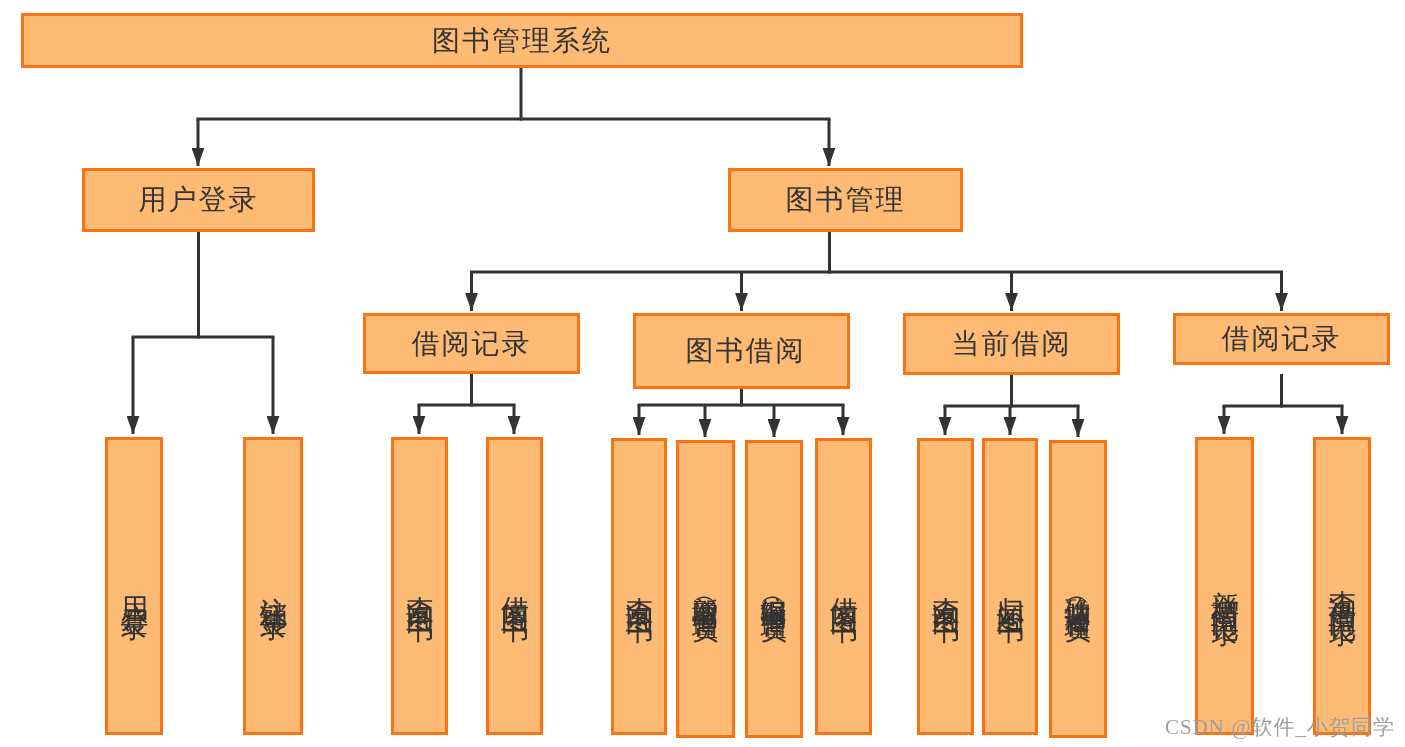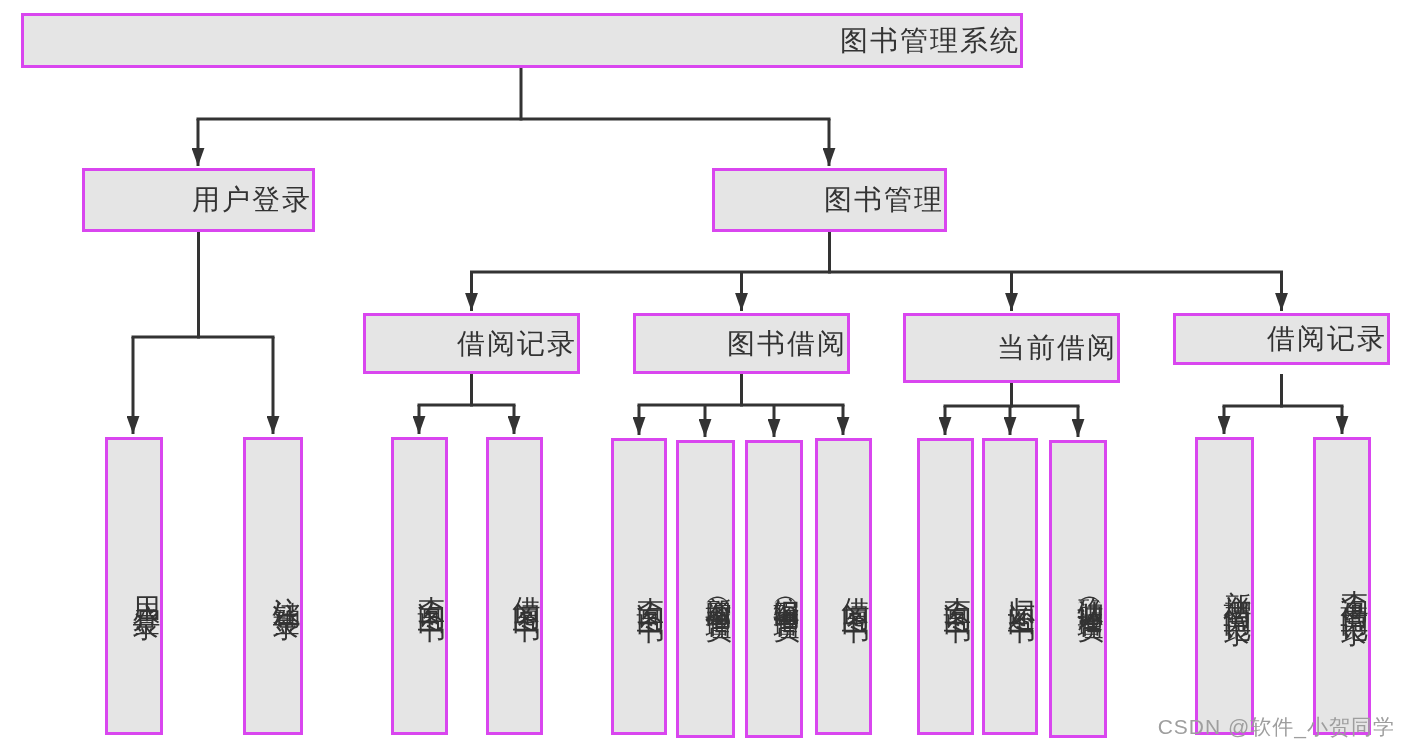--- a/index.html
+++ b/index.html
@@ -2,32 +2,32 @@
 <html><head>
 <meta charset="utf-8">
 <style>
   html,body{margin:0;padding:0;background:#ffffff;}
   body{font-family:"Liberation Sans", sans-serif;}
   .stage{position:relative;width:1405px;height:747px;background:#fff;overflow:hidden;}
   .wires{position:absolute;left:0;top:0;width:1405px;height:747px;}
   .wires line{stroke:#333333;stroke-width:3;}
   .wires line.h{stroke-linecap:square;}
   .node{
-    position:absolute;box-sizing:border-box;border:3px solid #d946ef;background:#e5e5e5;
-    display:flex;align-items:center;justify-content:flex-end;color:#333333;
+    position:absolute;box-sizing:border-box;border:3px solid #f97316;background:#fdba74;
+    display:flex;align-items:center;justify-content:center;color:#333333;
   }
   .node.h{font-size:28px;letter-spacing:2px;white-space:nowrap;}
   .node.v span{
     writing-mode:vertical-rl;text-orientation:mixed;
     font-size:28px;letter-spacing:6px;line-height:1;color:#333333;
   }
   .node.v.tight span{font-size:26px;letter-spacing:3px;}
   .watermark{
     position:absolute;right:10px;bottom:6px;font-size:21px;color:#9e9e9e;
-    letter-spacing:1px;white-space:nowrap;
+    letter-spacing:1px;white-space:nowrap;font-family:Liberation Serif, serif;
   }
 </style>
 </head>
 <body>
 
 <div class="stage">
 
   <svg class="wires" width="1405" height="747" viewBox="0 0 1405 747" xmlns="http://www.w3.org/2000/svg">
     <defs>
       <marker id="arw" viewBox="0 0 14 10" refX="14" refY="5" markerWidth="18" markerHeight="13" markerUnits="userSpaceOnUse" orient="auto">
@@ -76,31 +76,31 @@
     <line x1="1342" y1="406" x2="1342" y2="434" marker-end="url(#arw)"></line>
   </svg>
 
   <div class="node h" style="left:21px;top:13px;width:1002px;height:55px;">
     <span>图书管理系统</span>
   </div>
 
   <div class="node h" style="left:82px;top:168px;width:233px;height:64px;">
     <span>用户登录</span>
   </div>
-  <div class="node h" style="left:712px;top:168px;width:235px;height:64px;">
+  <div class="node h" style="left:728px;top:168px;width:235px;height:64px;">
     <span>图书管理</span>
   </div>
 
   <div class="node h" style="left:363px;top:313px;width:217px;height:61px;">
     <span>借阅记录</span>
   </div>
-  <div class="node h" style="left:633px;top:313px;width:217px;height:61px;padding-left:8px;">
+  <div class="node h" style="left:633px;top:313px;width:217px;height:76px;padding-left:8px;">
     <span>图书借阅</span>
   </div>
-  <div class="node h" style="left:903px;top:313px;width:217px;height:70px;font-family:Liberation Serif, serif;">
+  <div class="node h" style="left:903px;top:313px;width:217px;height:62px;font-family:Liberation Serif, serif;">
     <span>当前借阅</span>
   </div>
   <div class="node h" style="left:1173px;top:313px;width:217px;height:52px;">
     <span>借阅记录</span>
   </div>
 
   <div class="node v" style="left:105px;top:437px;width:58px;height:298px;">
     <span>用户登录</span>
   </div>
   <div class="node v" style="left:243px;top:437px;width:60px;height:298px;">

